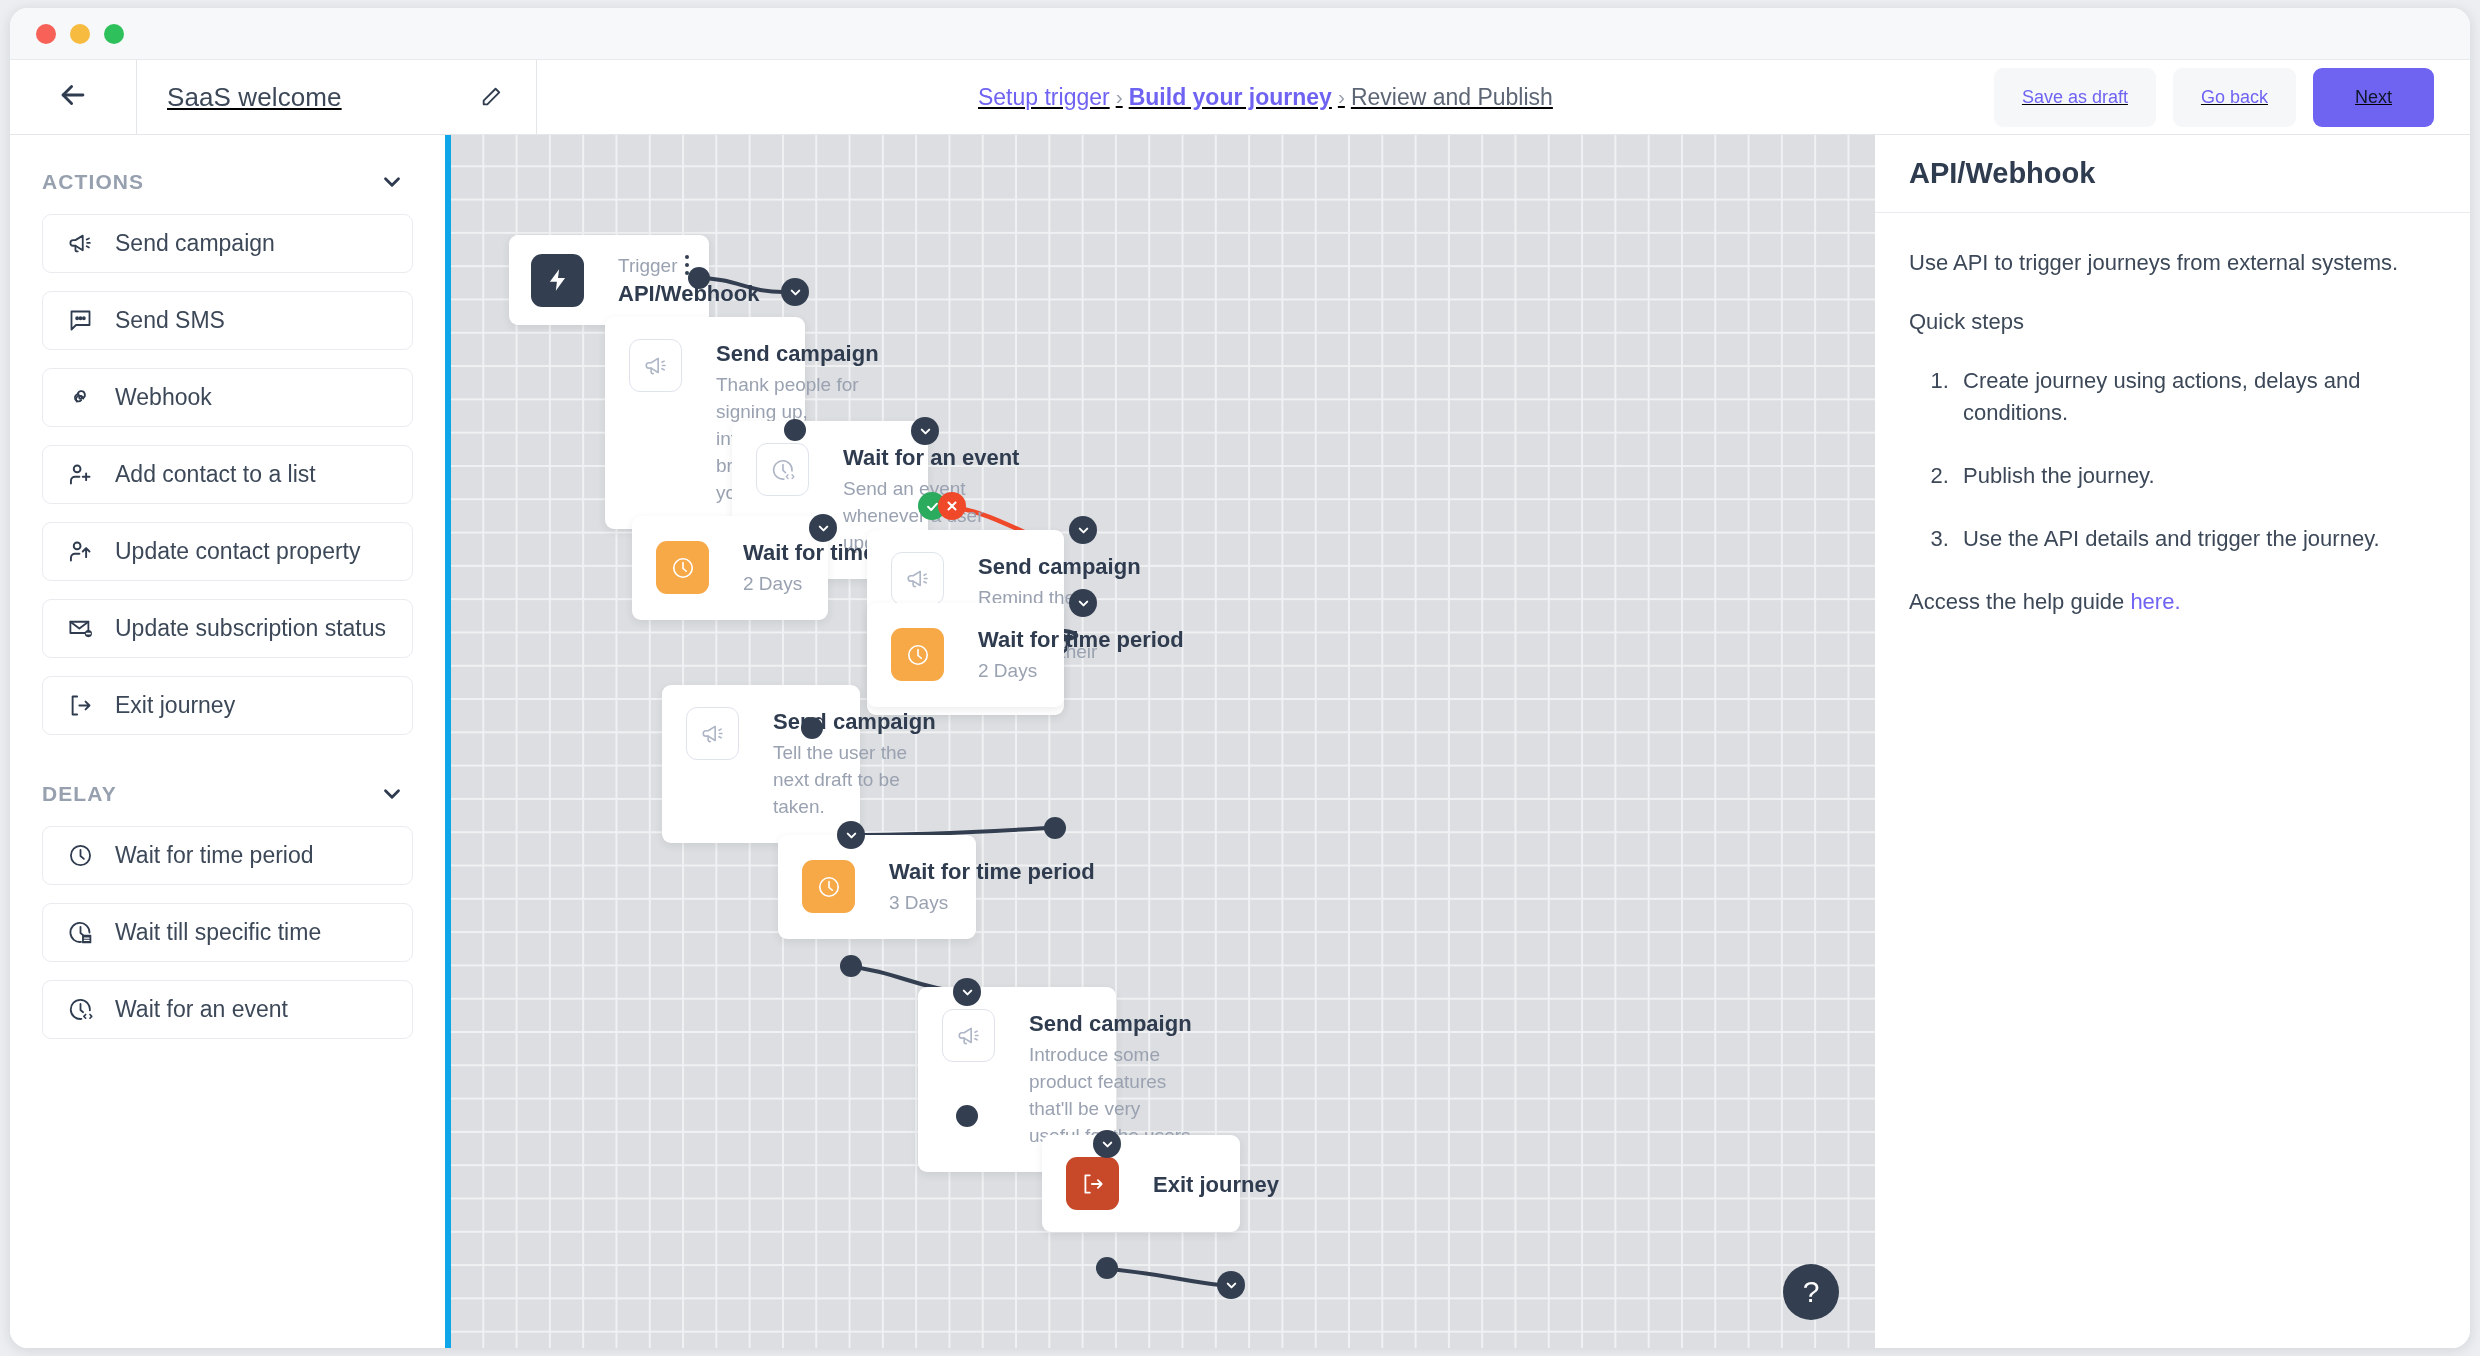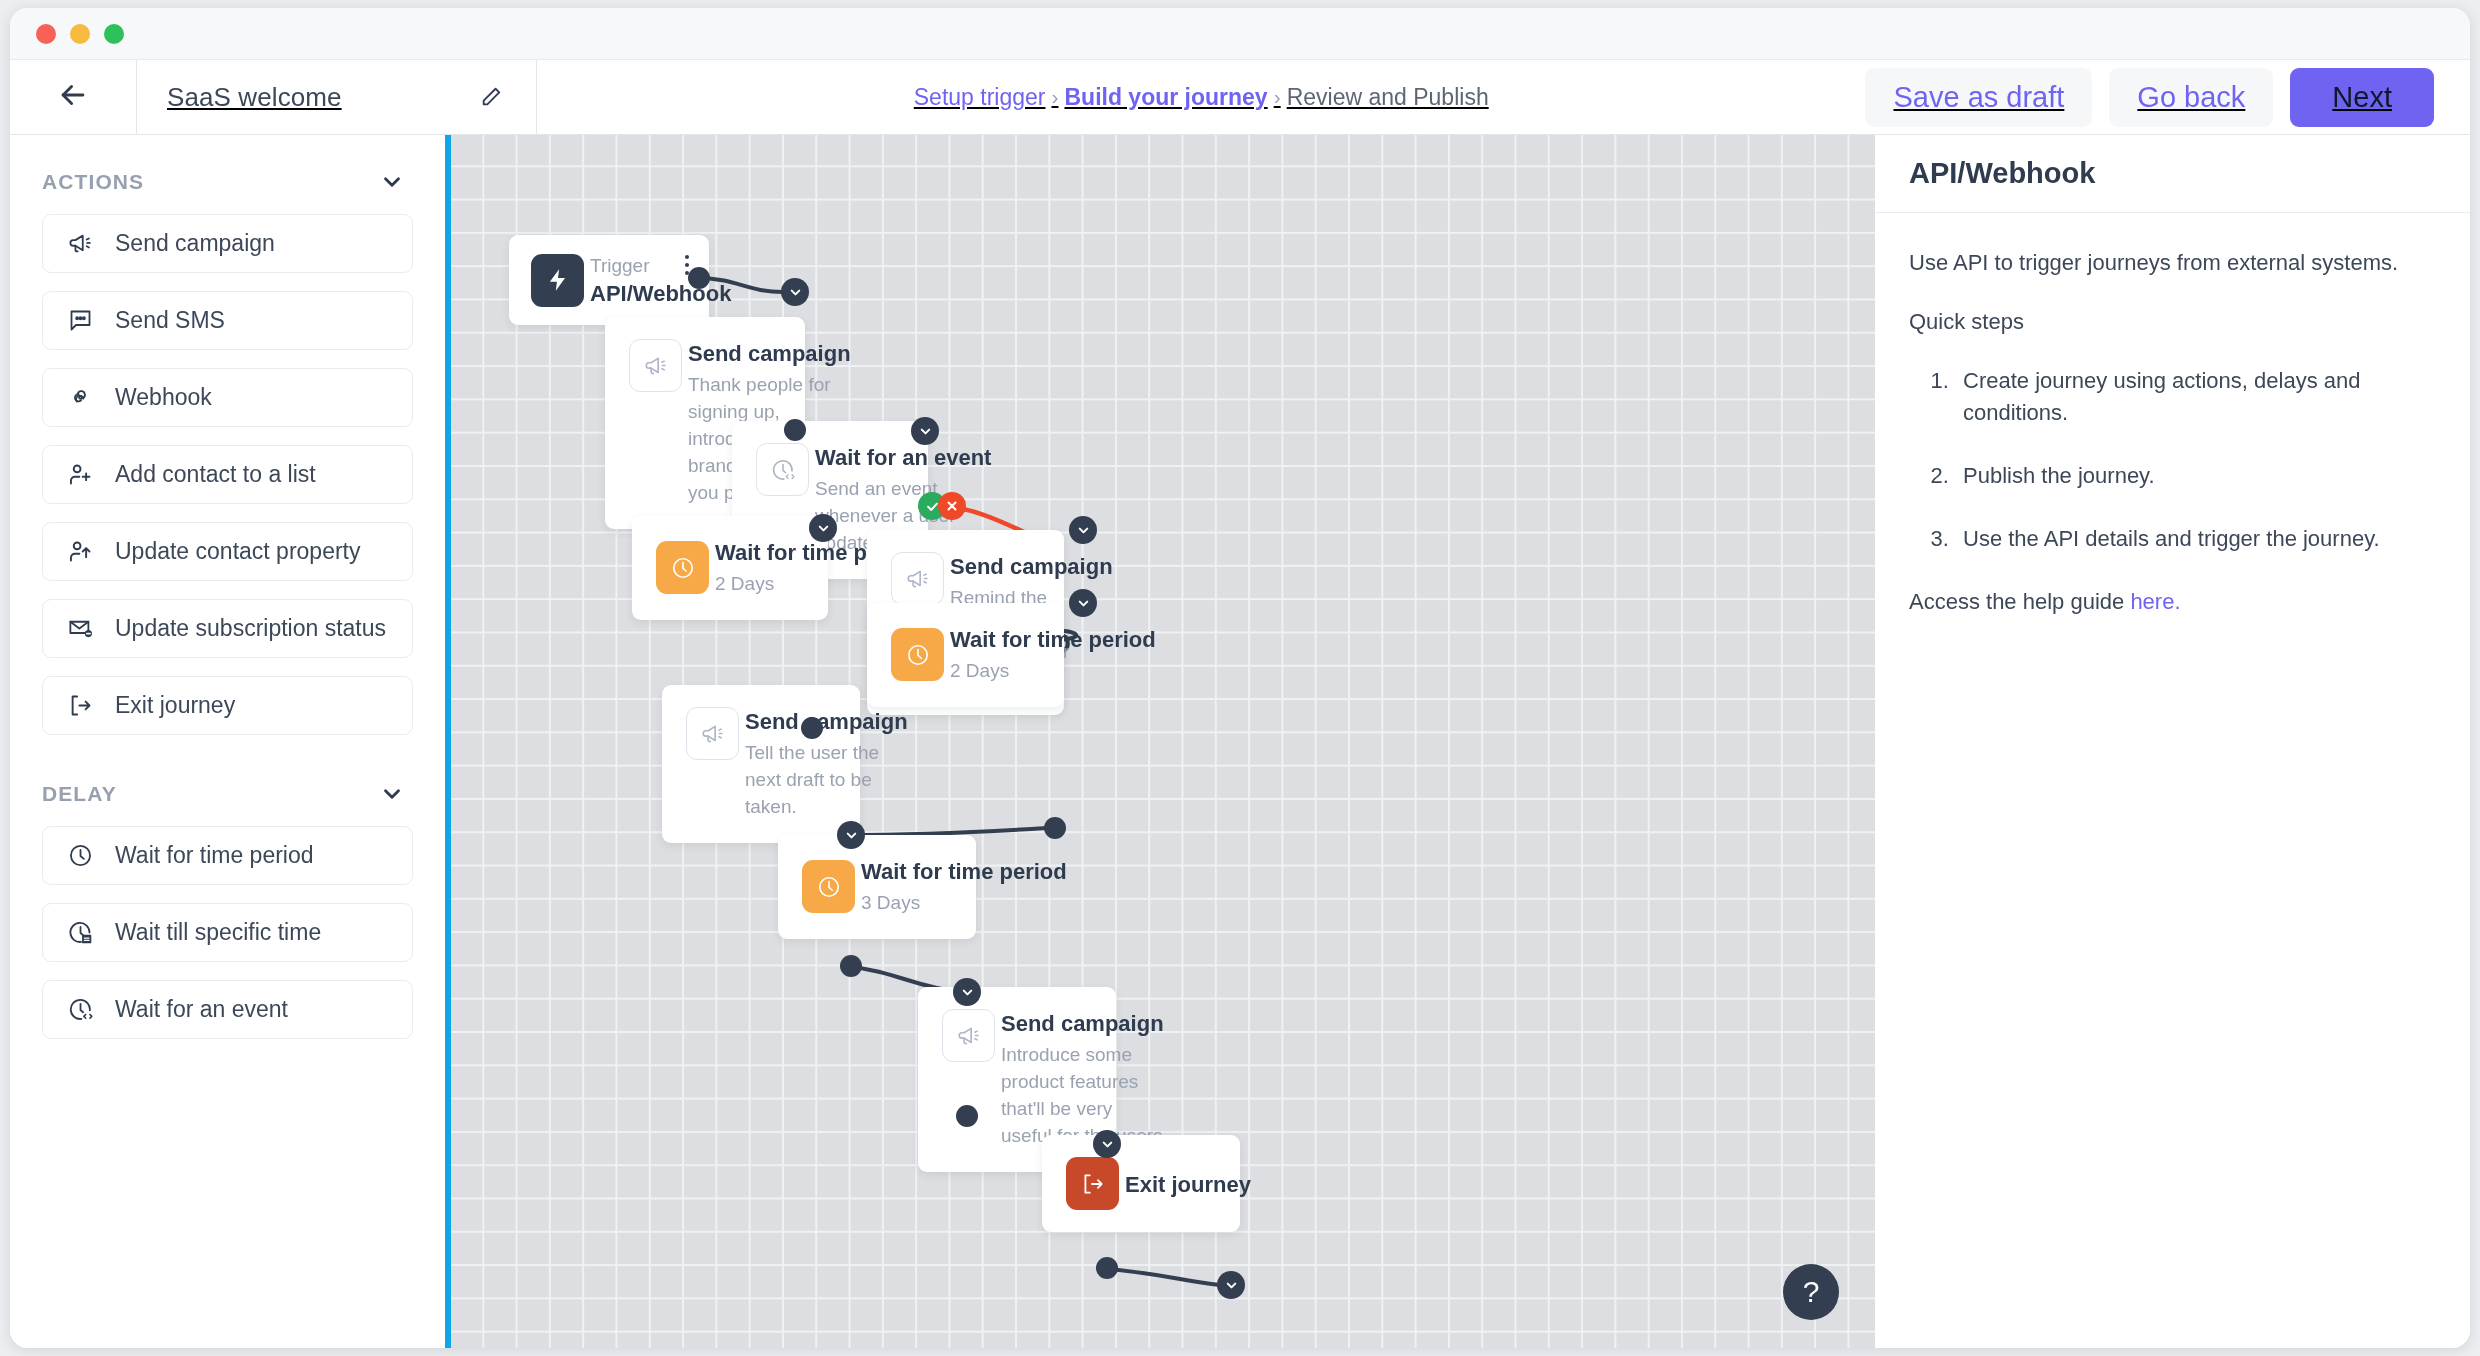--- a/index.html
+++ b/index.html
@@ -46,21 +46,21 @@
   .breadcrumb {
     flex: 1; display: flex; align-items: center; justify-content: center;
     gap: 6px; font-size: 23px;
   }
   .bc-item { color: #6f63f2; cursor: pointer; white-space: nowrap; }
   .bc-item.active { font-weight: bold; color: #6f63f2; }
   .bc-item.inactive { color: #5d6675; cursor: default; }
   .bc-sep { color: #9aa1ae; font-size: 21px; }
   .hdr-actions { display: flex; align-items: center; gap: 17px; padding-right: 36px; }
   .btn {
-    height: 59px; border-radius: 9px; font-size: 29px;
+    height: 59px; border-radius: 9px; font-size: 18px;
     display: flex; align-items: center; justify-content: center;
     cursor: pointer; padding: 0 28px; white-space: nowrap;
   }
   .btn.ghost { background: #f6f7f8; color: #6f63f2; }
   .btn.primary { background: #6f63f2; color: #0f172a; padding: 0 42px; }
 
   
   .body { display: flex; height: calc(1340px - 52px - 75px); }
 
   
@@ -90,21 +90,21 @@
     background-image:
       linear-gradient(to right, #f0f1f3 1.5px, transparent 1.5px),
       linear-gradient(to bottom, #f0f1f3 1.5px, transparent 1.5px);
     background-size: 33.3px 33.3px;
     background-position: -2px -3px;
   }
   .edges { position: absolute; left: 0; top: 0; width: 100%; height: 100%; }
   .node {
     position: absolute; background: #fff; border-radius: 9px;
     box-shadow: 0 3px 9px rgba(40,52,72,.09);
-    display: flex; align-items: flex-start; gap: 6px;
+    display: flex; align-items: flex-start; gap: 34px;
     padding: 22px 24px;
   }
   .node .nico {
     width: 53px; height: 53px; border-radius: 11px; flex-shrink: 0;
     display: flex; align-items: center; justify-content: center;
   }
   .nico.outline { border: 1px solid #dfe3ec; background: #fff; }
   .nico.dark { background: #333f51; }
   .nico.orange { background: #f7a847; }
   .nico.red { background: #c8492a; }

